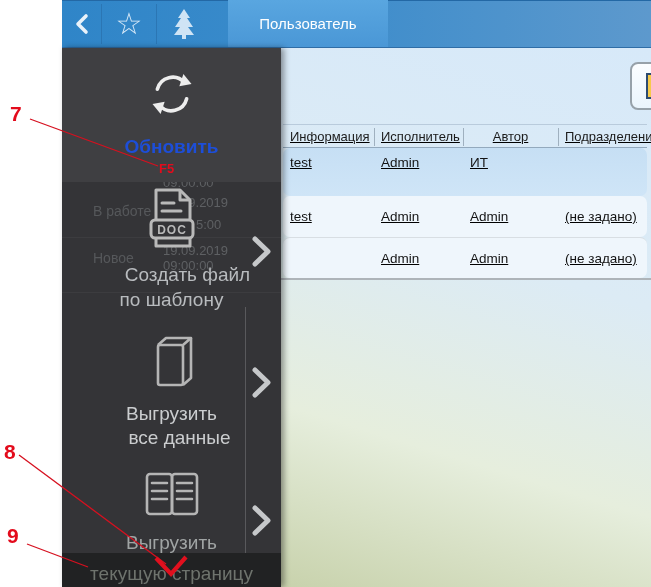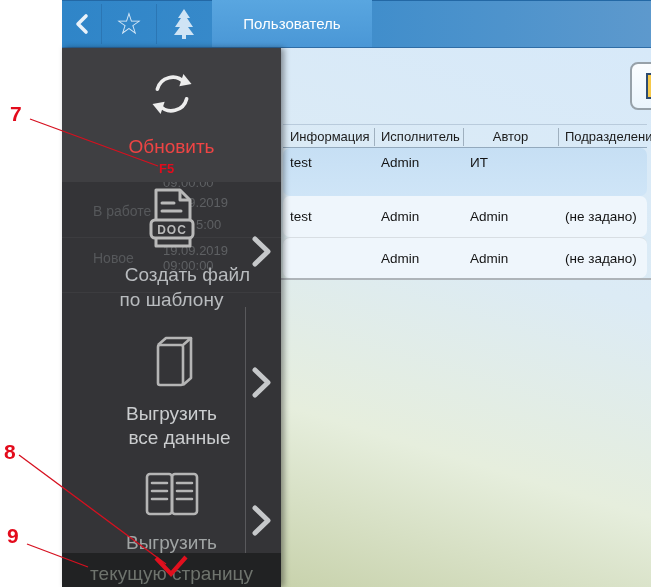--- a/index.html
+++ b/index.html
@@ -6,35 +6,35 @@
   *{box-sizing:border-box;font-family:"Liberation Sans",sans-serif;}
   .page{position:relative;width:651px;height:587px;background:#ffffff;overflow:hidden;}
 
   
   .topbar{position:absolute;left:62px;top:0;width:589px;height:48px;
     background:linear-gradient(90deg,#2f85c8 0%,#3c8ccb 45%,#5d99cd 100%);
     border-top:1px solid #2368a5;border-bottom:1px solid #2f6da6;}
   .tb-sep{position:absolute;top:4px;width:1px;height:40px;background:#2b76b4;}
   .tb-btn{position:absolute;top:0;height:47px;display:flex;align-items:center;justify-content:center;cursor:pointer;}
   .star-glyph{font-size:30px;color:#d9eaf8;line-height:1;}
-  .tab{position:absolute;left:212px;top:0;width:160px;height:47px;
+  .tab{position:absolute;left:228px;top:0;width:160px;height:47px;
     background:linear-gradient(180deg,#59a6e0,#4a97d6);
     display:flex;align-items:center;justify-content:center;
     color:#ffffff;font-size:15px;}
 
   
   .content{position:absolute;left:281px;top:48px;width:370px;height:539px;
     background:linear-gradient(197deg,#d7e9f9 0%,#dcebf5 40%,#e6eedd 72%,#c8d2ac 100%);}
   .toolbar-btn{position:absolute;left:630px;top:62px;width:36px;height:48px;
     border:2px solid #97a1a9;border-radius:8px;
     background:linear-gradient(180deg,#fbfdff,#eaf4fc);}
   .toolbar-btn-icon{position:absolute;left:646px;top:73px;width:14px;height:26px;
     border:2px solid #2c4a70;background:linear-gradient(90deg,#f6c94a 45%,#ffffff 45%);}
 
-  .table{position:absolute;left:283px;top:124px;width:364px;}
+  .table{position:absolute;left:283px;top:124px;width:364px;text-decoration:underline;}
   .thead{display:grid;grid-template-columns:91px 89px 95px 93px;height:24px;
     border-top:1px solid #b9cbdc;border-bottom:1px solid #93a9bd;align-items:center;}
   .th{font-size:13px;color:#1b1b1b;padding-left:7px;white-space:nowrap;overflow:hidden;}
   .th.center{text-align:center;padding-left:0;}
   .th-tick{position:absolute;top:3px;width:1px;height:18px;background:#9fb0bf;}
   .trow{display:grid;grid-template-columns:91px 89px 95px 93px;border-radius:7px;}
   .row-sel{height:48px;background:linear-gradient(180deg,#c6dff4,#cfe5f7);}
   .row-norm{height:41px;background:#eff6fc;}
   .row3{border-top:1px solid #d8dee3;}
   .td{font-size:13.5px;color:#141414;padding-left:7px;line-height:19px;overflow:hidden;}
@@ -133,21 +133,21 @@
 
   <div class="sb-item-top"></div>
   <svg class="sb-icon" style="left:146px;top:68px;" width="52" height="52" viewBox="0 0 48 48">
     <g stroke="#ededed" stroke-width="3.4" fill="none" stroke-linecap="round">
       <path d="M10.5,19.5 A14.5,14.5 0 0 1 35.5,13.5"></path>
       <path d="M37.5,28.5 A14.5,14.5 0 0 1 12.5,34.5"></path>
     </g>
     <polygon points="34.5,5.5 42,14.8 30.8,16.8" fill="#ededed"></polygon>
     <polygon points="13.5,42.5 6,33.2 17.2,31.2" fill="#ededed"></polygon>
   </svg>
-  <div class="sb-label" style="top:136px;color:#ef4444;">Обновить</div>
+  <div class="sb-label" style="top:136px;color:#1d4ed8;font-weight:bold;">Обновить</div>
 
   <div style="position:absolute;left:62px;top:182px;width:183px;height:125px;cursor:pointer;"></div>
   <svg class="sb-icon" style="left:143px;top:186px;" width="58" height="64" viewBox="0 0 58 64">
     <path d="M13,4 h24 l10,10 v46 h-34 z" fill="#343437" stroke="#b9b9b9" stroke-width="3" stroke-linejoin="round"></path>
     <path d="M37,4 v10 h10" fill="none" stroke="#b9b9b9" stroke-width="3" stroke-linejoin="round"></path>
     <path d="M19,17 h12 M19,25 h19" stroke="#b9b9b9" stroke-width="3" stroke-linecap="round"></path>
     <rect x="8" y="34" width="42" height="18" rx="4" fill="#343437" stroke="#b9b9b9" stroke-width="3"></rect>
     <text x="29" y="47.5" text-anchor="middle" font-size="12" font-weight="bold" fill="#b9b9b9" letter-spacing="1">DOC</text>
   </svg>
   <div class="sb-label" style="top:264px;color:#b8bbbe;padding-left:32px;">Создать файл</div>

